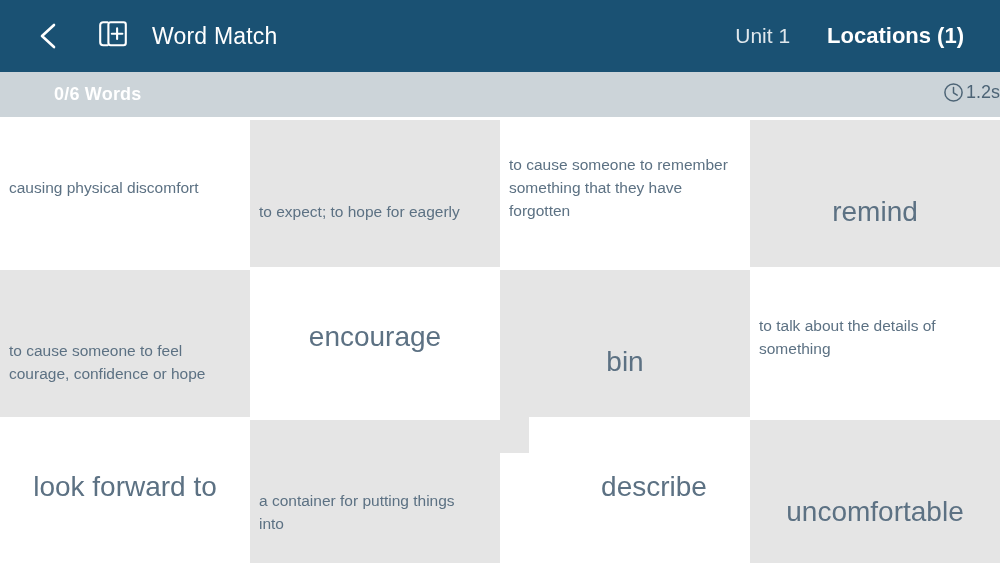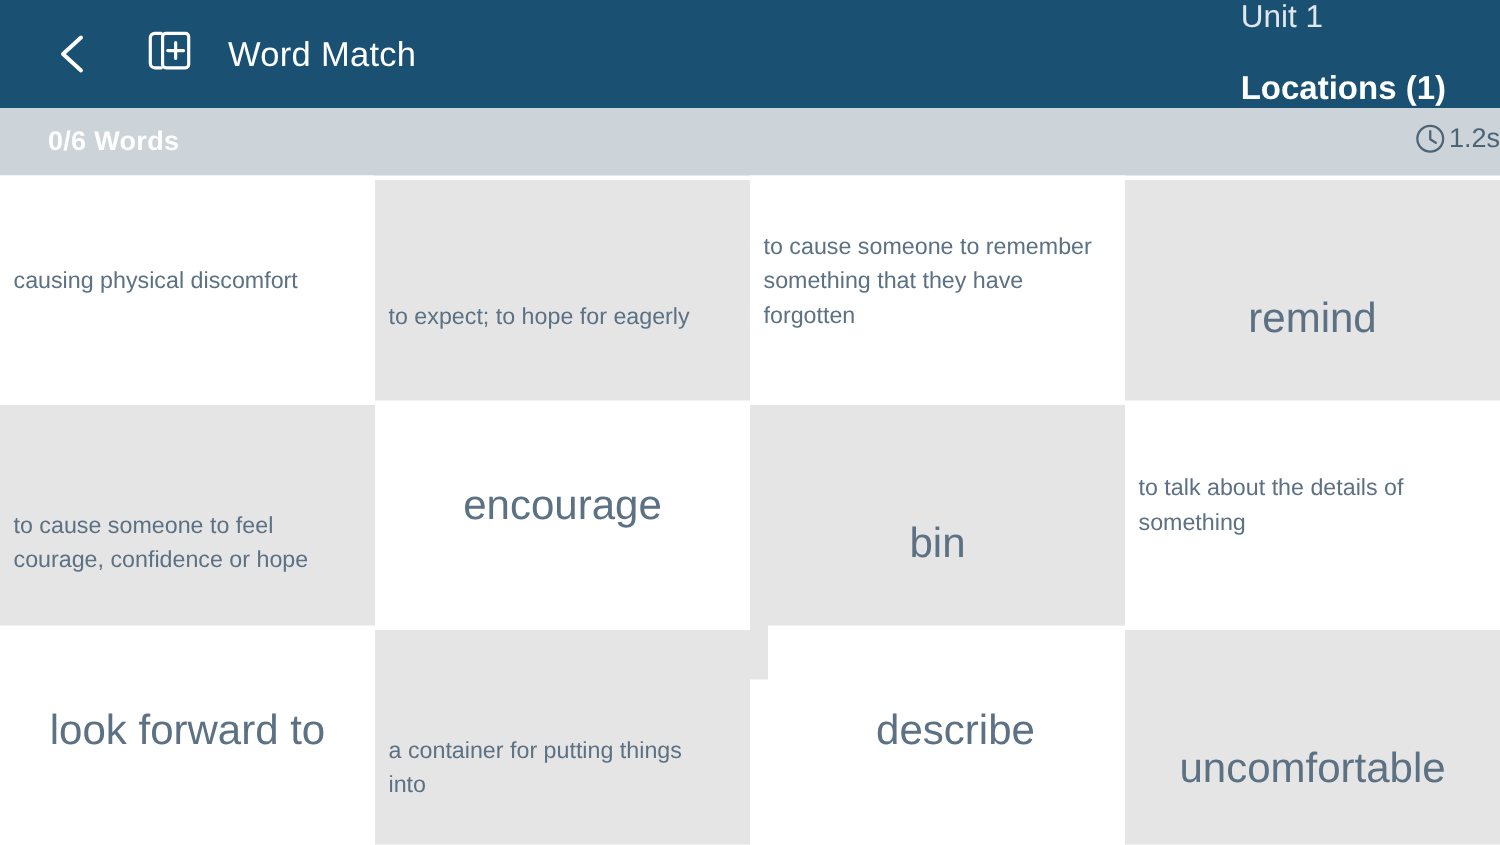--- a/index.html
+++ b/index.html
@@ -54,23 +54,22 @@
     font-size: 23px;
     font-weight: 400;
     letter-spacing: 0.2px;
     white-space: nowrap;
   }
 
   .header-right {
     margin-left: auto;
     display: flex;
     align-items: baseline;
-    gap: 22px;
+    gap: 37px;
     padding-right: 36px;
-    flex-direction: column;
   }
 
   .unit-label {
     color: #dfe7ec;
     font-size: 21px;
     font-weight: 400;
     white-space: nowrap;
   }
 
   .lesson-label {
@@ -89,21 +88,21 @@
     background: #ccd4d9;
     display: flex;
     align-items: center;
     box-sizing: border-box;
   }
 
   .progress-text {
     color: #ffffff;
     font-size: 18px;
     font-weight: 600;
-    padding-left: 32px;
+    padding-left: 54px;
     letter-spacing: 0.2px;
     white-space: nowrap;
   }
 
   .timer-group {
     margin-left: auto;
     display: flex;
     align-items: flex-start;
     gap: 2px;
   }
@@ -233,21 +232,21 @@
       </div>
       <div class="tile white def" style="left: 750px; top: 150px; height: 140px;">
         <span class="tile-text">to talk about the details of something</span>
       </div>
       <div class="tile white word" style="left: 0px; top: 300px; height: 140px;">
         <span class="tile-text">look forward to</span>
       </div>
       <div class="tile grey def" style="left: 250px; top: 303px; height: 183px;">
         <span class="tile-text">a container for putting things into</span>
       </div>
-      <div class="tile white word" style="left: 512px; top: 300px; height: 140px;">
+      <div class="tile white word" style="left: 529px; top: 300px; height: 140px;">
         <span class="tile-text">describe</span>
       </div>
       <div class="tile grey word" style="left: 750px; top: 303px; height: 183px;">
         <span class="tile-text">uncomfortable</span>
       </div>
     </div>
 
 </div>
 
 </body></html>

